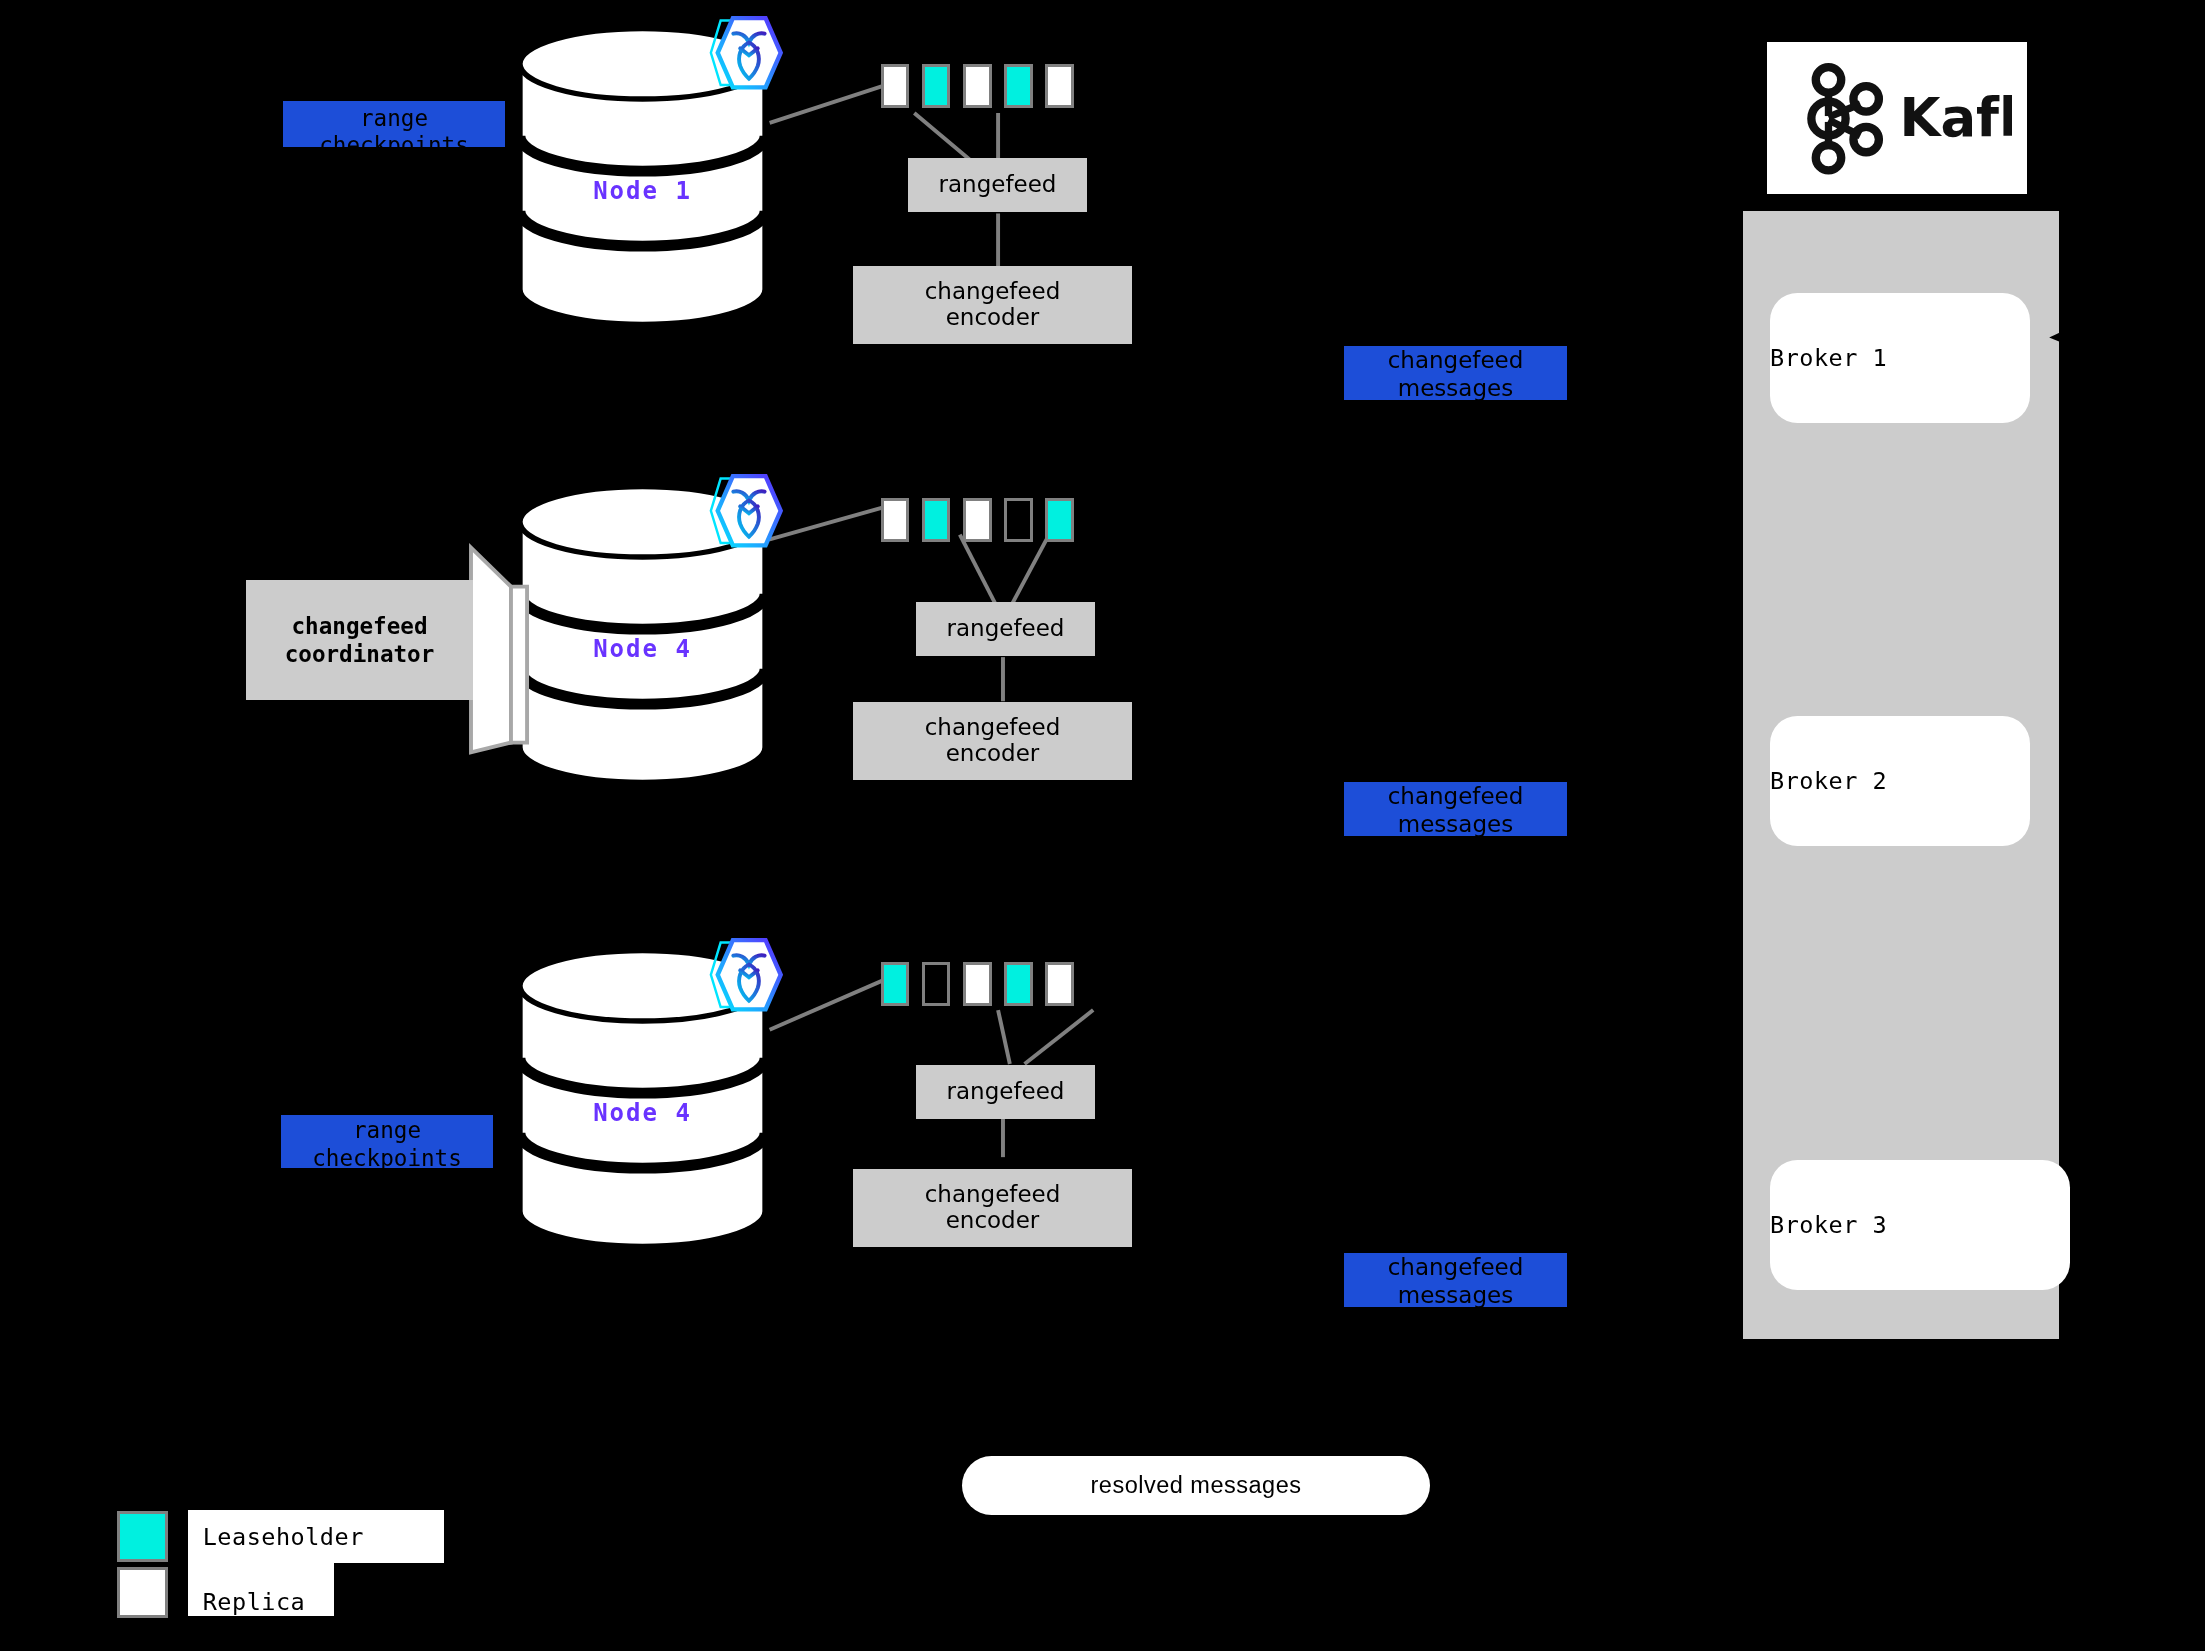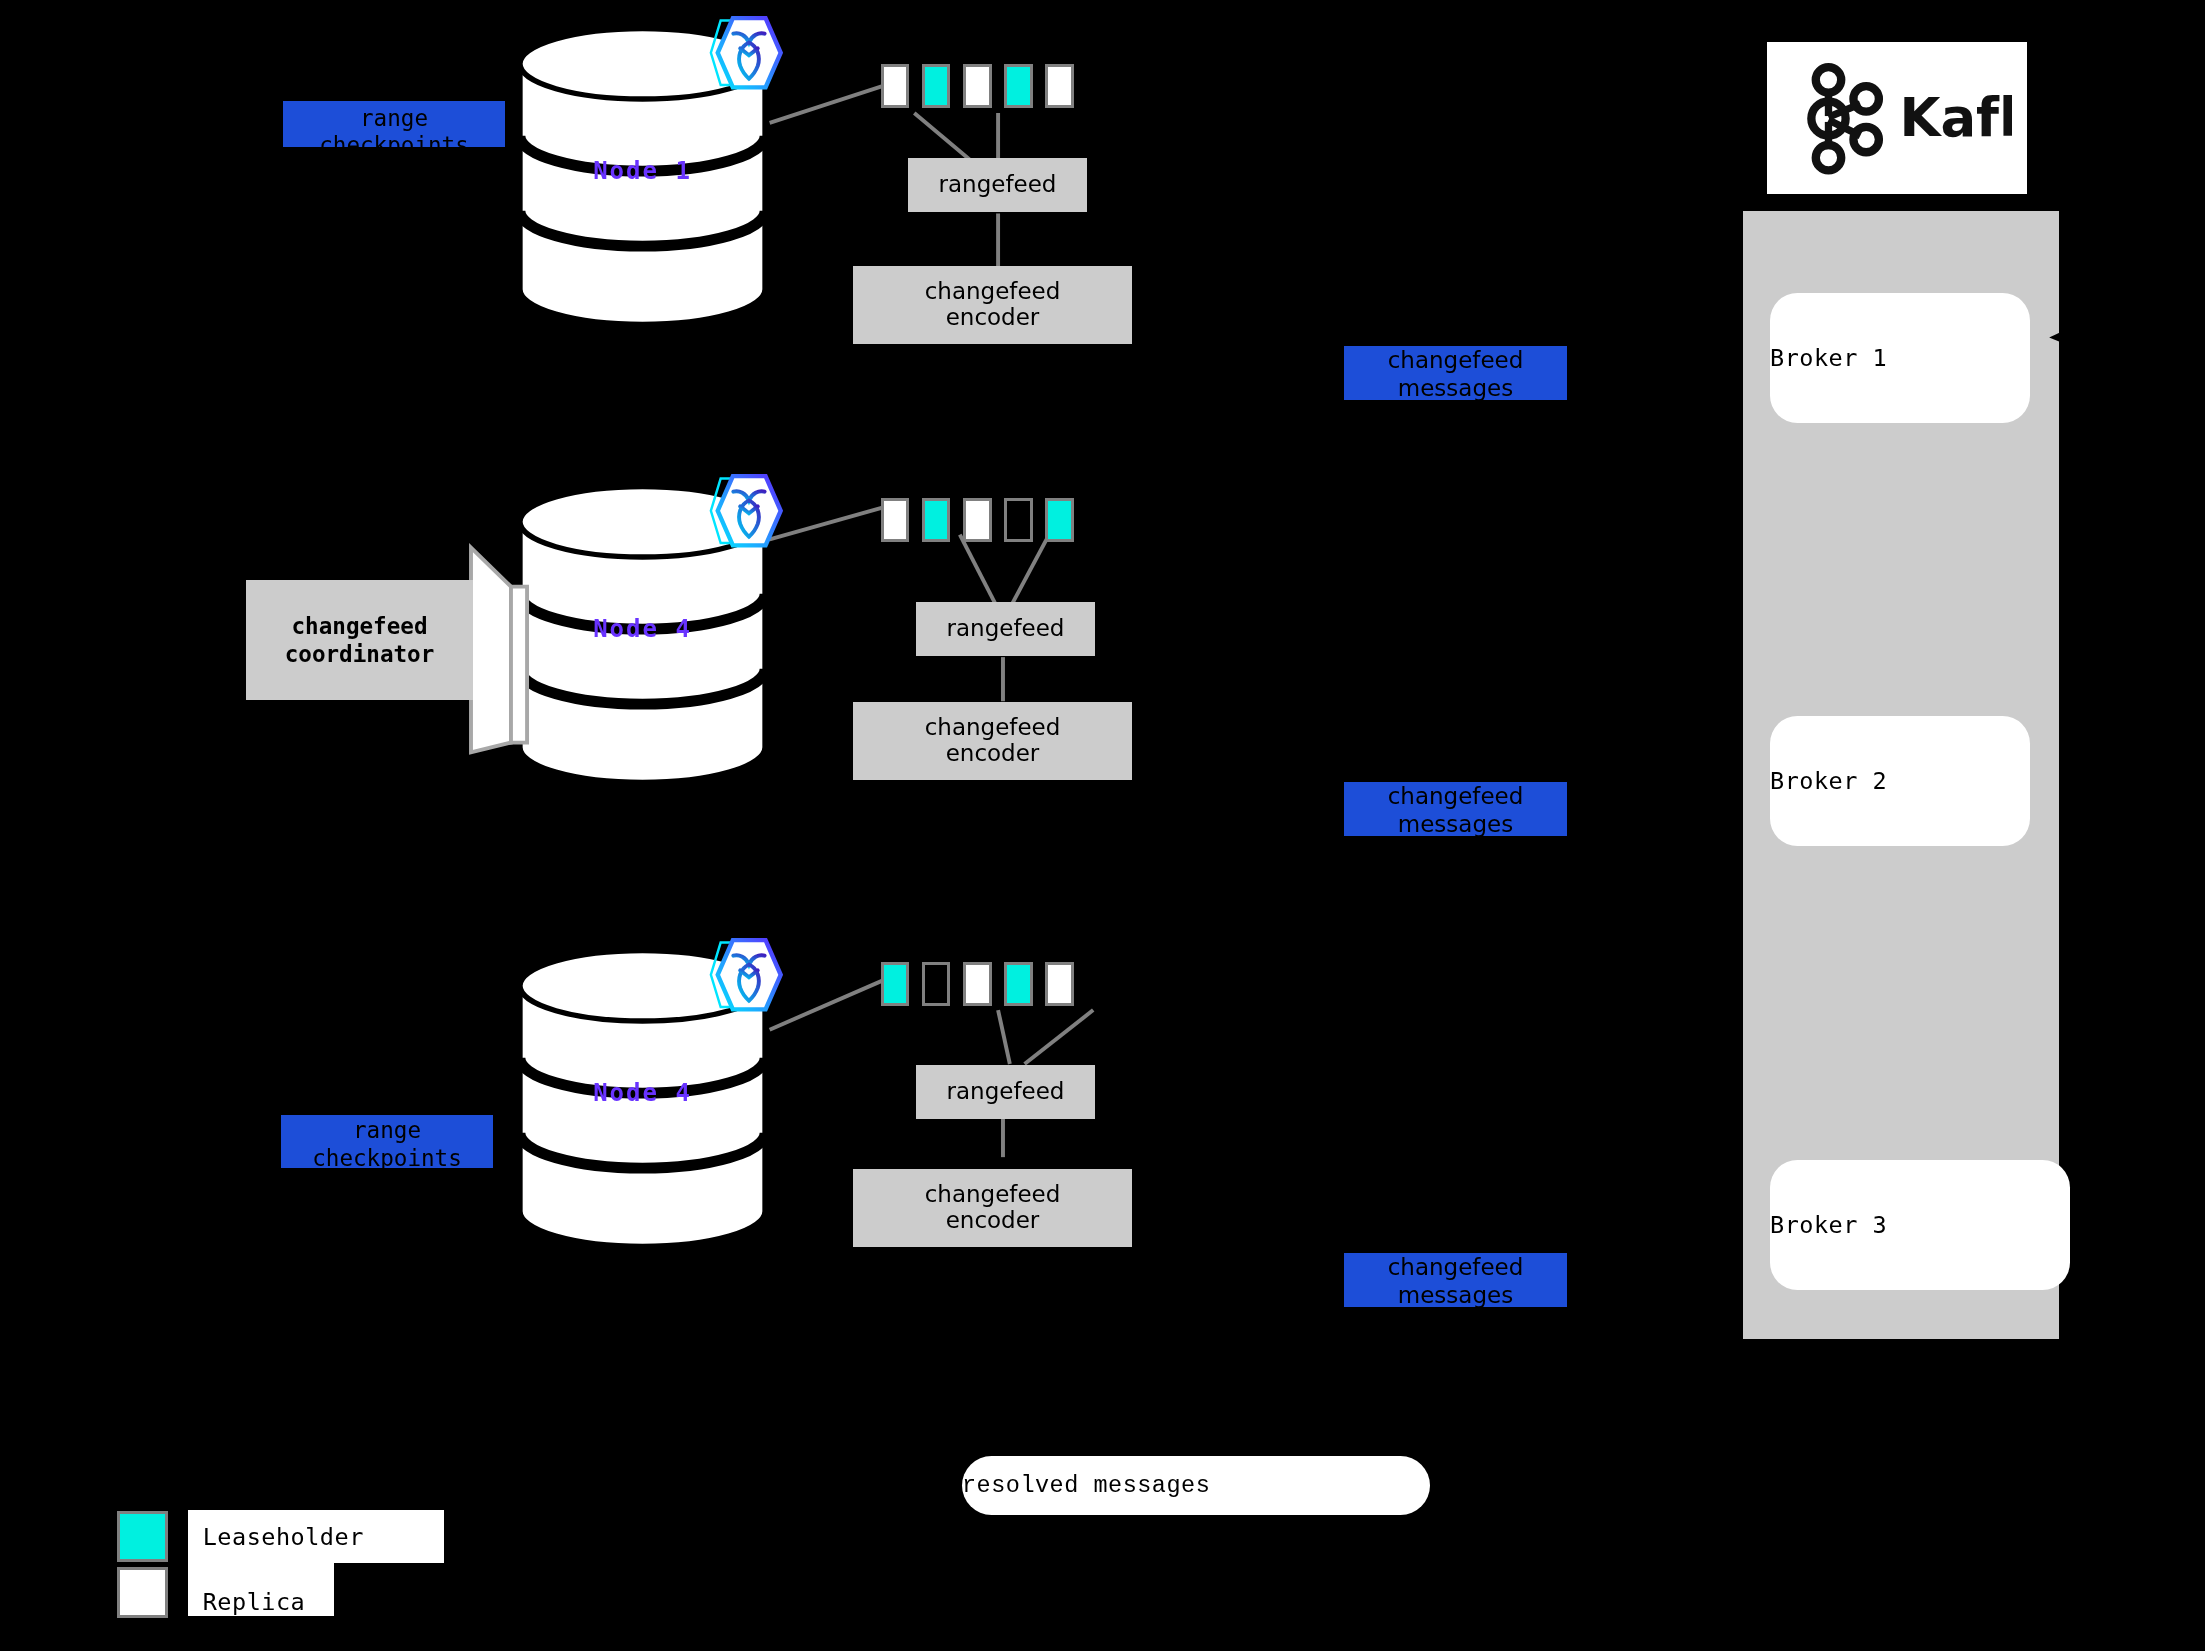--- a/index.html
+++ b/index.html
@@ -23,20 +23,21 @@
   .node-label {
     position: absolute;
     width: 100%;
     text-align: center;
     font-family: "DejaVu Sans Mono", monospace;
     font-weight: bold;
     font-size: 24px;
     color: #6933FF;
     letter-spacing: 2px;
     white-space: nowrap;
+    margin-top: 20px;
   }
 
   
   .crdb-logo { position: absolute; }
 
   
   .range-row { position: absolute; display: flex; }
   .range-box {
     width: 28.4px;
     height: 44px;
@@ -119,22 +120,22 @@
     letter-spacing: 0.5px;
   }
 
   
   .pill {
     position: absolute;
     background: #FFFFFF;
     border-radius: 147px;
     display: flex;
     align-items: center;
-    justify-content: flex-start;
-    font-family: Liberation Mono, monospace;
+    justify-content: center;
+    font-family: Liberation Sans, sans-serif;
     font-size: 23.5px;
     color: #000000;
     letter-spacing: 0.5px;
   }
 
   
   .legend-swatch {
     position: absolute;
     width: 51px;
     height: 51px;

